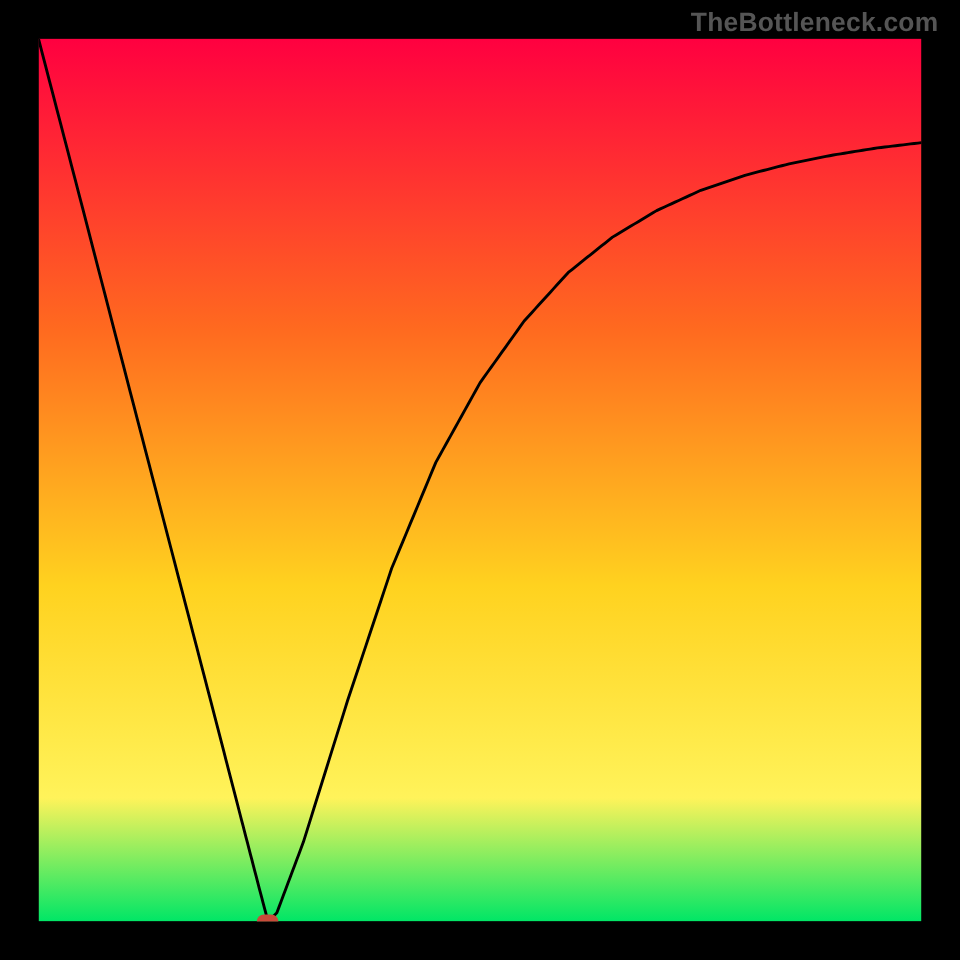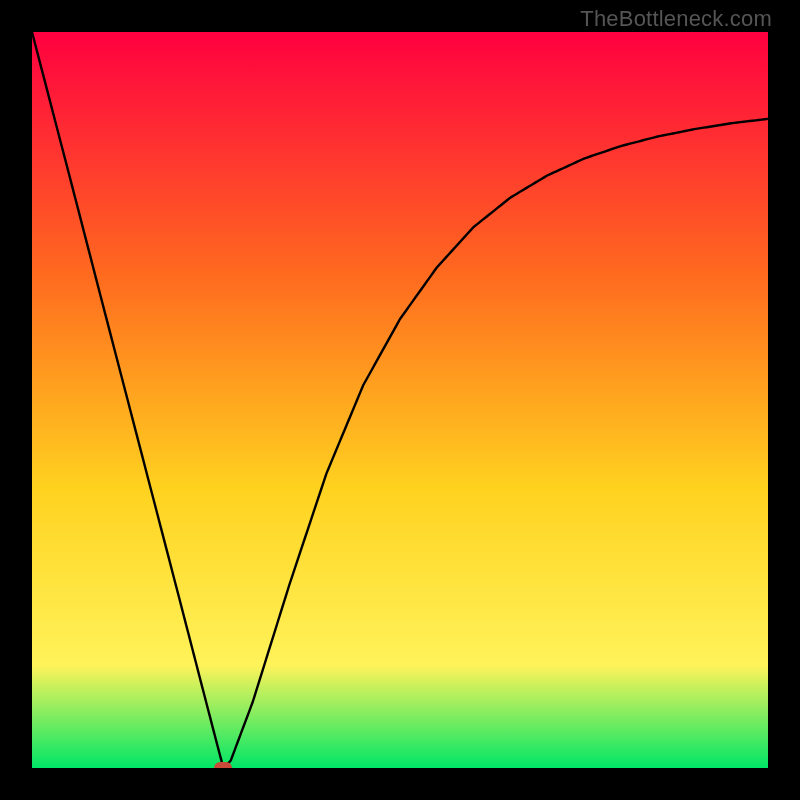--- a/index.html
+++ b/index.html
@@ -21,24 +21,24 @@
     position: absolute;
     left: 32px;
     top: 32px;
     width: 736px;
     height: 736px;
     overflow: hidden;
   }
   .watermark {
     position: absolute;
     top: 6px;
-    right: 28px;
+    right: 18px;
     color: #555;
     font-size: 22px;
-    font-weight: 400;
+    font-weight: 700;
     letter-spacing: 0.2px;
     user-select: none;
   }
   .marker {
     position: absolute;
     width: 18px;
     height: 12px;
     border-radius: 6px;
     transform: translate(-50%, -50%);
   }

